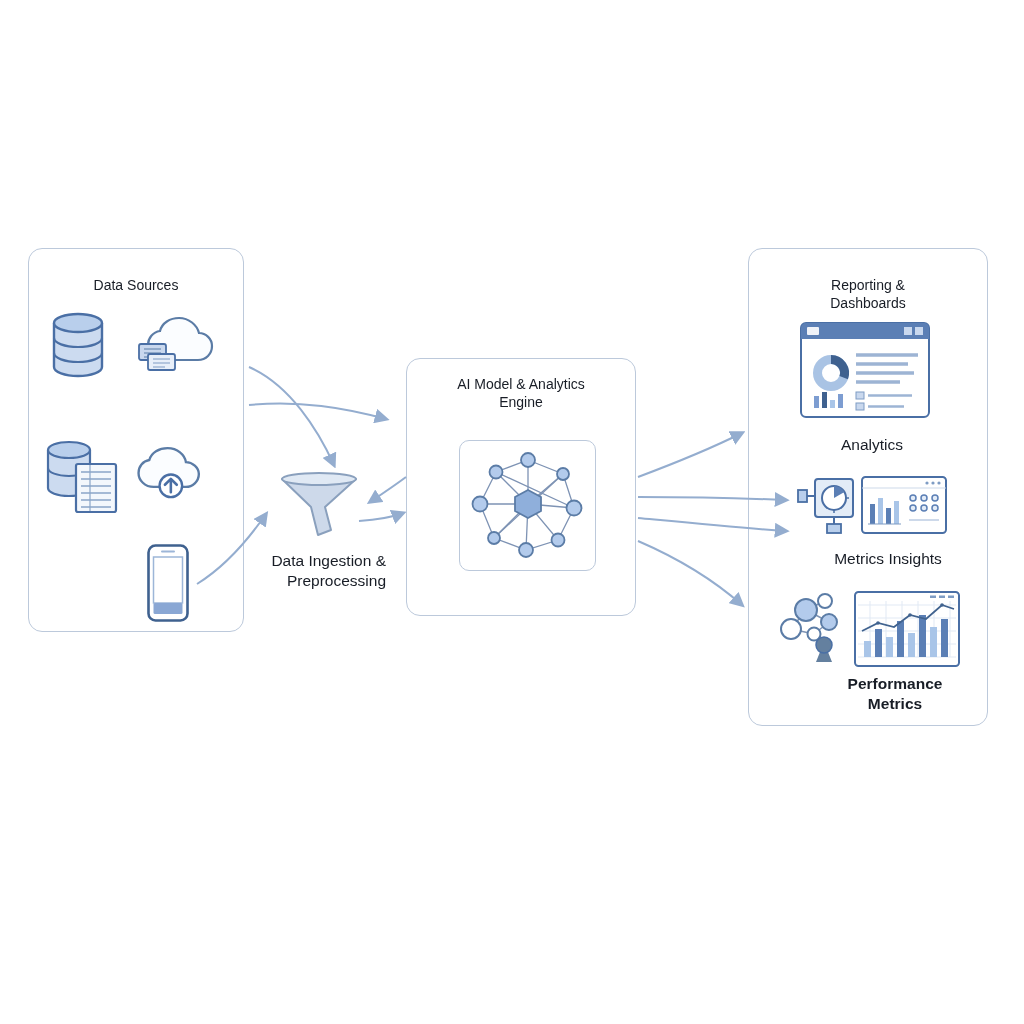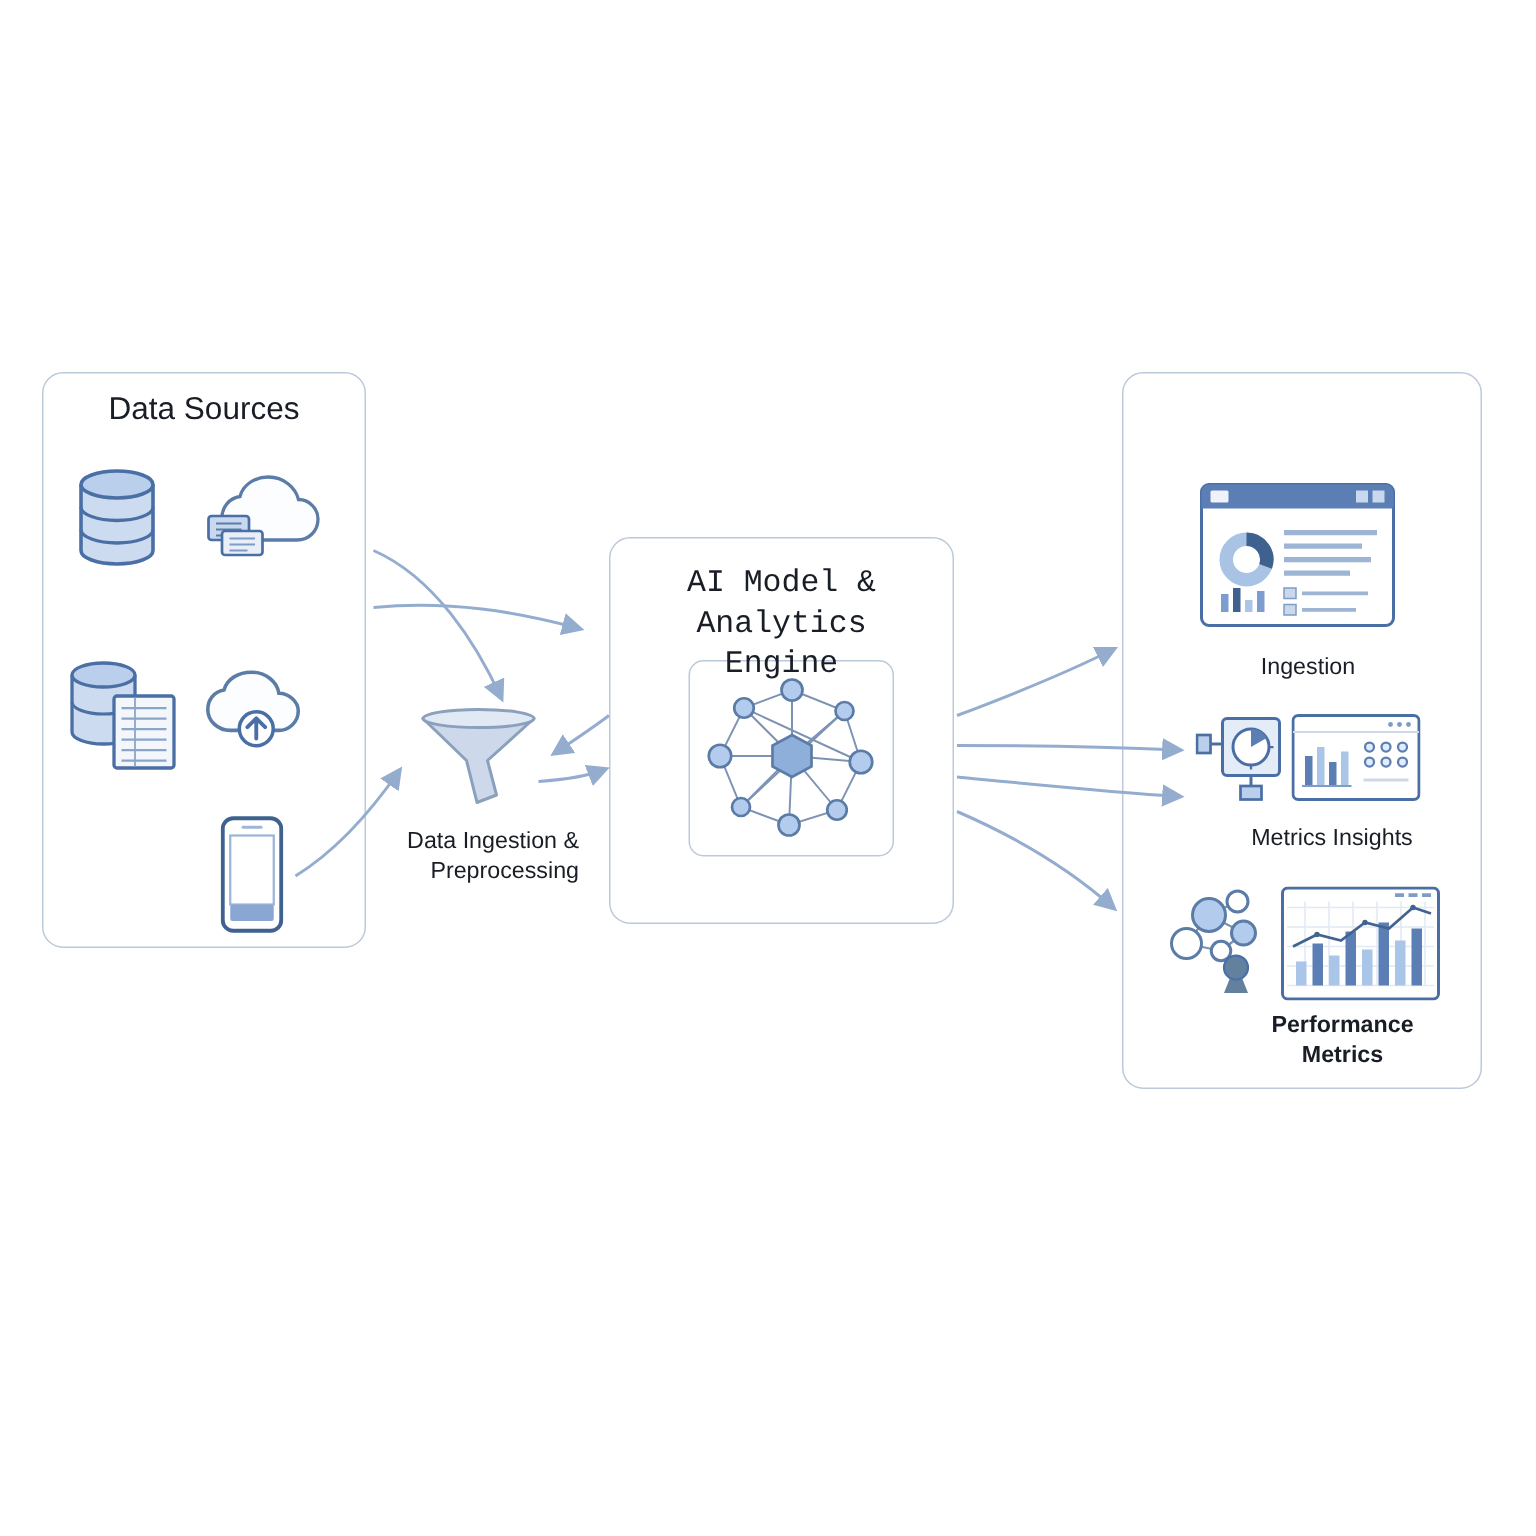--- a/index.html
+++ b/index.html
@@ -5,22 +5,22 @@
   html,body{margin:0;padding:0;background:#ffffff;}
   #canvas{
     position:relative;width:1024px;height:1024px;background:#ffffff;overflow:hidden;
     font-family:"Liberation Sans","DejaVu Sans",sans-serif;color:#1b2230;
   }
   .panel{
     position:absolute;background:#ffffff;border:1.6px solid #bcc9db;border-radius:14px;
     box-sizing:border-box;z-index:1;
   }
   .panel-title{
-    position:absolute;text-align:center;font-size:21px;font-weight:500;
-    line-height:1.28;color:#181d26;z-index:3;
+    position:absolute;text-align:center;font-size:14px;font-weight:500;
+    line-height:1.28;color:#181d26;z-index:3;margin-top:17px;
   }
   .caption{
     position:absolute;text-align:center;font-size:15.5px;font-weight:400;
     line-height:1.3;color:#181d26;z-index:3;
   }
   .icon{position:absolute;z-index:2;}
   #arrows{position:absolute;left:0;top:0;z-index:5;pointer-events:none;}
 </style>
 </head>
 <body>
@@ -28,26 +28,27 @@
 <div id="canvas">
 
   <div class="panel" style="left:28px;top:248px;width:216px;height:384px;"></div>
 
   <div class="panel" style="left:406px;top:358px;width:230px;height:258px;"></div>
 
   <div class="panel" style="left:748px;top:248px;width:240px;height:478px;"></div>
 
   <div class="panel-title" style="left:28px;top:260px;width:216px;">Data Sources</div>
 
-  <div class="panel-title" style="left:446px;top:377px;width:150px;font-family:Liberation Mono, monospace;">AI Model &amp; Analytics Engine</div>
-
+  <div class="panel-title" style="left:446px;top:359px;width:150px;">AI Model &amp; Analytics Engine</div>
+
+  <div class="panel-title" style="left:798px;top:260px;width:140px;">Reporting &amp; Dashboards</div>
 
   <div class="caption" style="left:226px;top:551px;width:160px;text-align:right;">Data Ingestion &amp; Preprocessing</div>
 
-  <div class="caption" style="left:802px;top:435px;width:140px;">Ingestion</div>
+  <div class="caption" style="left:802px;top:435px;width:140px;">Analytics</div>
 
   <div class="caption" style="left:798px;top:549px;width:180px;">Metrics Insights</div>
 
   <div class="caption" style="left:840px;top:674px;width:110px;font-weight:bold;">Performance Metrics</div>
 
   <svg class="icon" style="left:50px;top:312px;" width="56" height="68" viewBox="0 0 56 68">
     <path d="M4 11 V55 a24 9 0 0 0 48 0 V11" fill="#ccdbf0" stroke="#4a6fa5" stroke-width="2.4"></path>
     <path d="M4 26 a24 9 0 0 0 48 0" fill="none" stroke="#4a6fa5" stroke-width="2.2"></path>
     <path d="M4 41 a24 9 0 0 0 48 0" fill="none" stroke="#4a6fa5" stroke-width="2.2"></path>
     <ellipse cx="28" cy="11" rx="24" ry="9" fill="#b9cfec" stroke="#4a6fa5" stroke-width="2.4"></ellipse>

